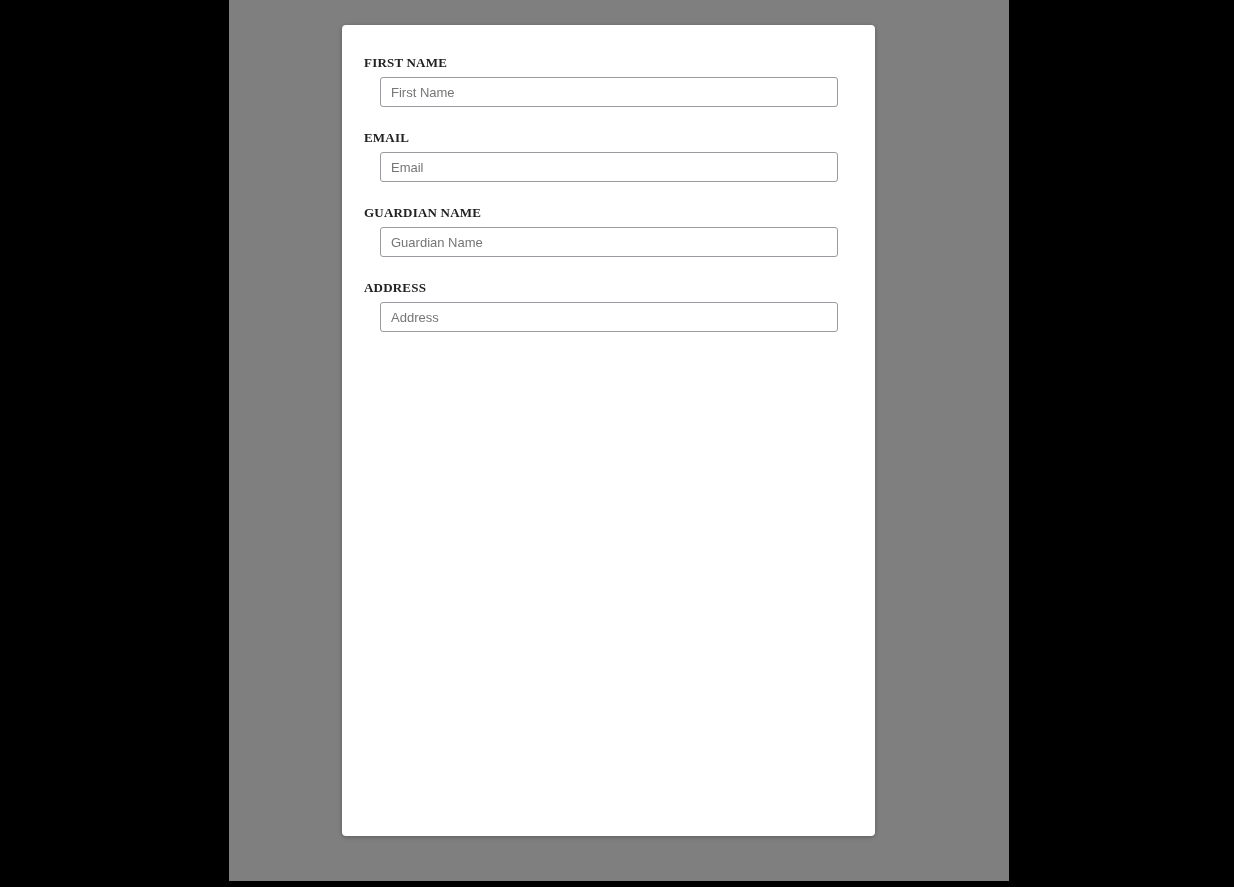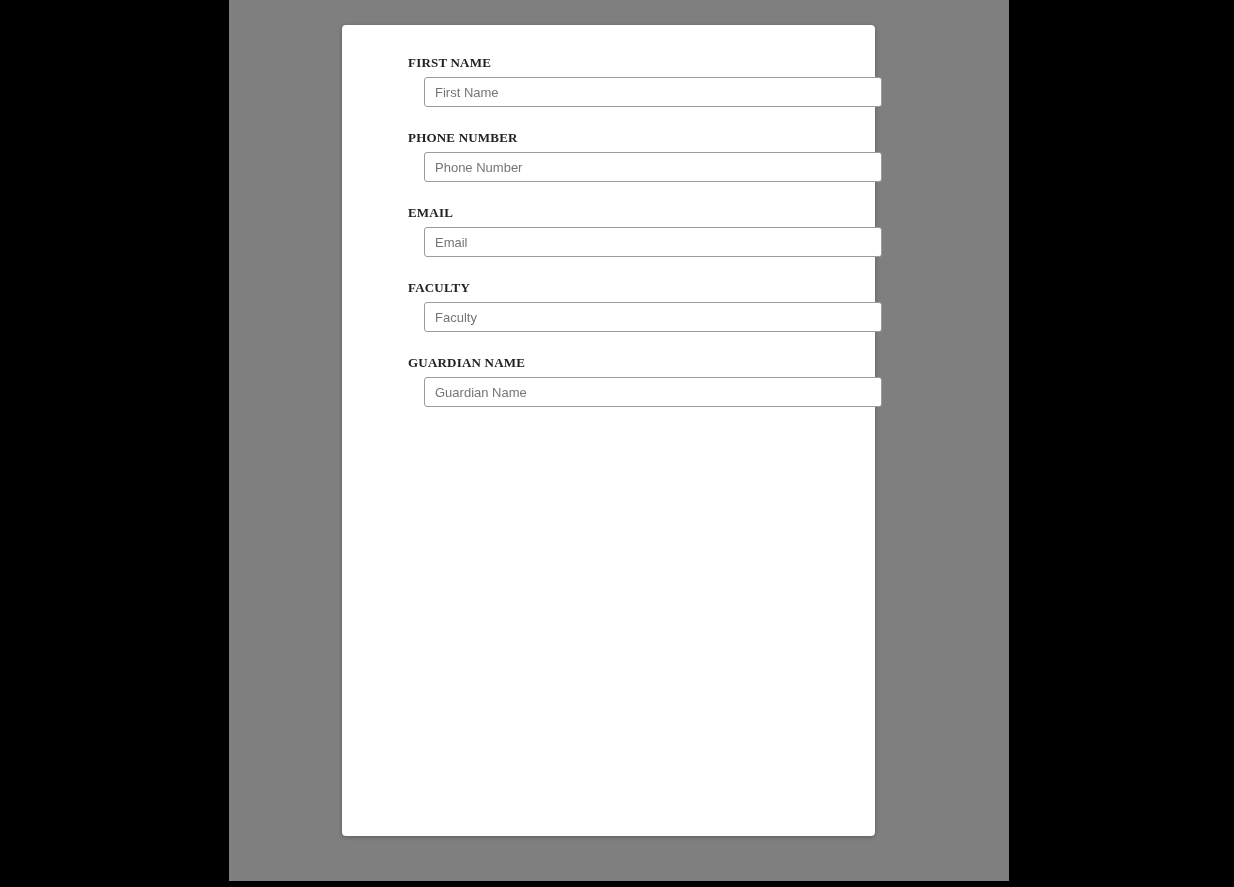--- a/index.html
+++ b/index.html
@@ -24,21 +24,21 @@
     left: 113px;
     top: 25px;
     width: 533px;
     height: 811px;
     box-sizing: border-box;
     background: #ffffff;
     border-radius: 4px;
     box-shadow: 0 1px 4px rgba(0,0,0,0.28);
     padding: 30px 0 0 22px;
   }
-  .field { margin-bottom: 23px; margin-left: 44px; }
+  .field { margin-bottom: 23px; }
   .field-label {
     display: block;
     font-family: "Liberation Serif", serif;
     font-weight: 600;
     font-size: 13px;
     line-height: 15px;
     letter-spacing: 0.2px;
     color: #222222;
     margin-bottom: 7px;
   }
@@ -64,38 +64,34 @@
 
 <div class="viewport">
   <div class="card">
 
     <div class="field">
       <label class="field-label">FIRST NAME</label>
       <input class="field-input" type="text" placeholder="First Name" style="">
     </div>
 
 
-    <div class="field">
-      <label class="field-label">PHONE NUMBER</label>
-      <input class="field-input" type="text" placeholder="Phone Number" style="">
-    </div>
 
     <div class="field">
       <label class="field-label">EMAIL</label>
       <input class="field-input" type="text" placeholder="Email" style="">
     </div>
 
 
-    <div class="field">
-      <label class="field-label">FACULTY</label>
-      <input class="field-input" type="text" placeholder="Faculty" style="">
-    </div>
 
     <div class="field">
       <label class="field-label">GUARDIAN NAME</label>
       <input class="field-input" type="text" placeholder="Guardian Name" style="">
     </div>
 
 
 
+    <div class="field">
+      <label class="field-label">ADDRESS</label>
+      <input class="field-input" type="text" placeholder="Address" style="">
+    </div>
 
   </div>
 </div>
 
 </body></html>

